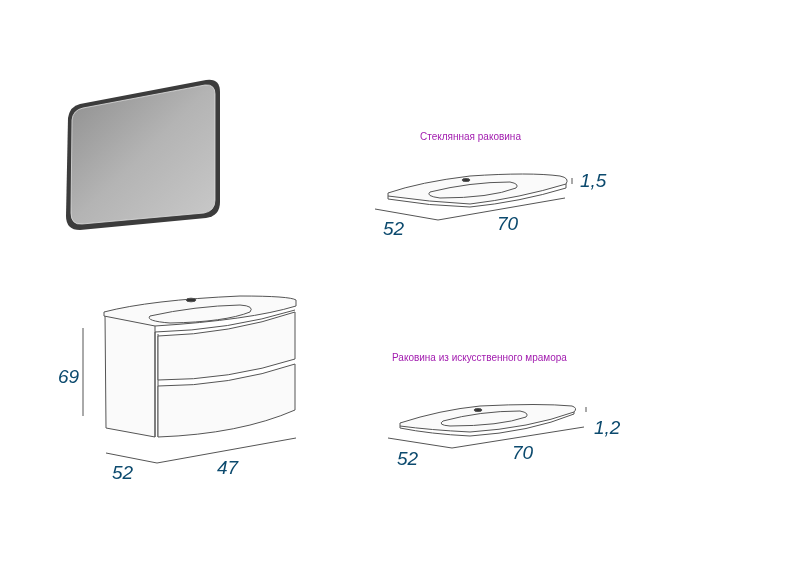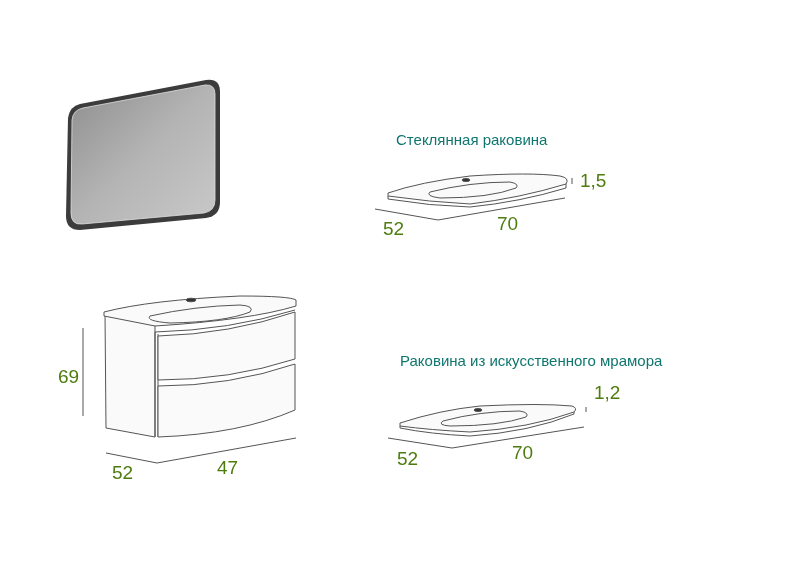--- a/index.html
+++ b/index.html
@@ -1,20 +1,20 @@
 <!DOCTYPE html>
 <html><head>
   <meta charset="utf-8">
   <style>
     html, body { margin: 0; padding: 0; background: #ffffff; }
     body { width: 790px; height: 563px; position: relative; overflow: hidden;
            font-family: "Liberation Sans", sans-serif; color: #333333; }
     svg.canvas { position: absolute; left: 0; top: 0; }
-    .label { position: absolute; font-size: 15px; color: #0f766e; white-space: nowrap; }
-    .dim { position: absolute; font-size: 19px; color: #4d7c0f; white-space: nowrap; }
+    .label { position: absolute; font-size: 10px; color: #a21caf; white-space: nowrap; margin-left: 24px; }
+    .dim { position: absolute; font-size: 19px; font-style: italic; color: #0c4a6e; white-space: nowrap; }
   </style>
 </head>
 <body>
 
 <svg class="canvas" width="790" height="563" viewBox="0 0 790 563">
   <defs>
     <linearGradient id="mirrorGrad" x1="0" y1="0" x2="1" y2="1">
       <stop offset="0" stop-color="#8e8e8e"></stop>
       <stop offset="0.5" stop-color="#b4b4b4"></stop>
       <stop offset="1" stop-color="#c9c9c9"></stop>
@@ -60,16 +60,16 @@
 
 <div class="label" style="left:396px; top:131px;">Стеклянная раковина</div>
 <div class="dim" style="left:580px; top:170px;">1,5</div>
 <div class="dim" style="left:383px; top:218px;">52</div>
 <div class="dim" style="left:497px; top:213px;">70</div>
 
 <div class="dim" style="left:58px; top:366px;">69</div>
 <div class="dim" style="left:112px; top:462px;">52</div>
 <div class="dim" style="left:217px; top:457px;">47</div>
 
-<div class="label" style="left:400px; top:352px;">Раковина из искусственного мрамора</div>
-<div class="dim" style="left:594px; top:382px;">1,2</div>
+<div class="label" style="left:368px; top:352px;">Раковина из искусственного мрамора</div>
+<div class="dim" style="left:594px; top:417px;">1,2</div>
 <div class="dim" style="left:397px; top:448px;">52</div>
 <div class="dim" style="left:512px; top:442px;">70</div>
 
 </body></html>

